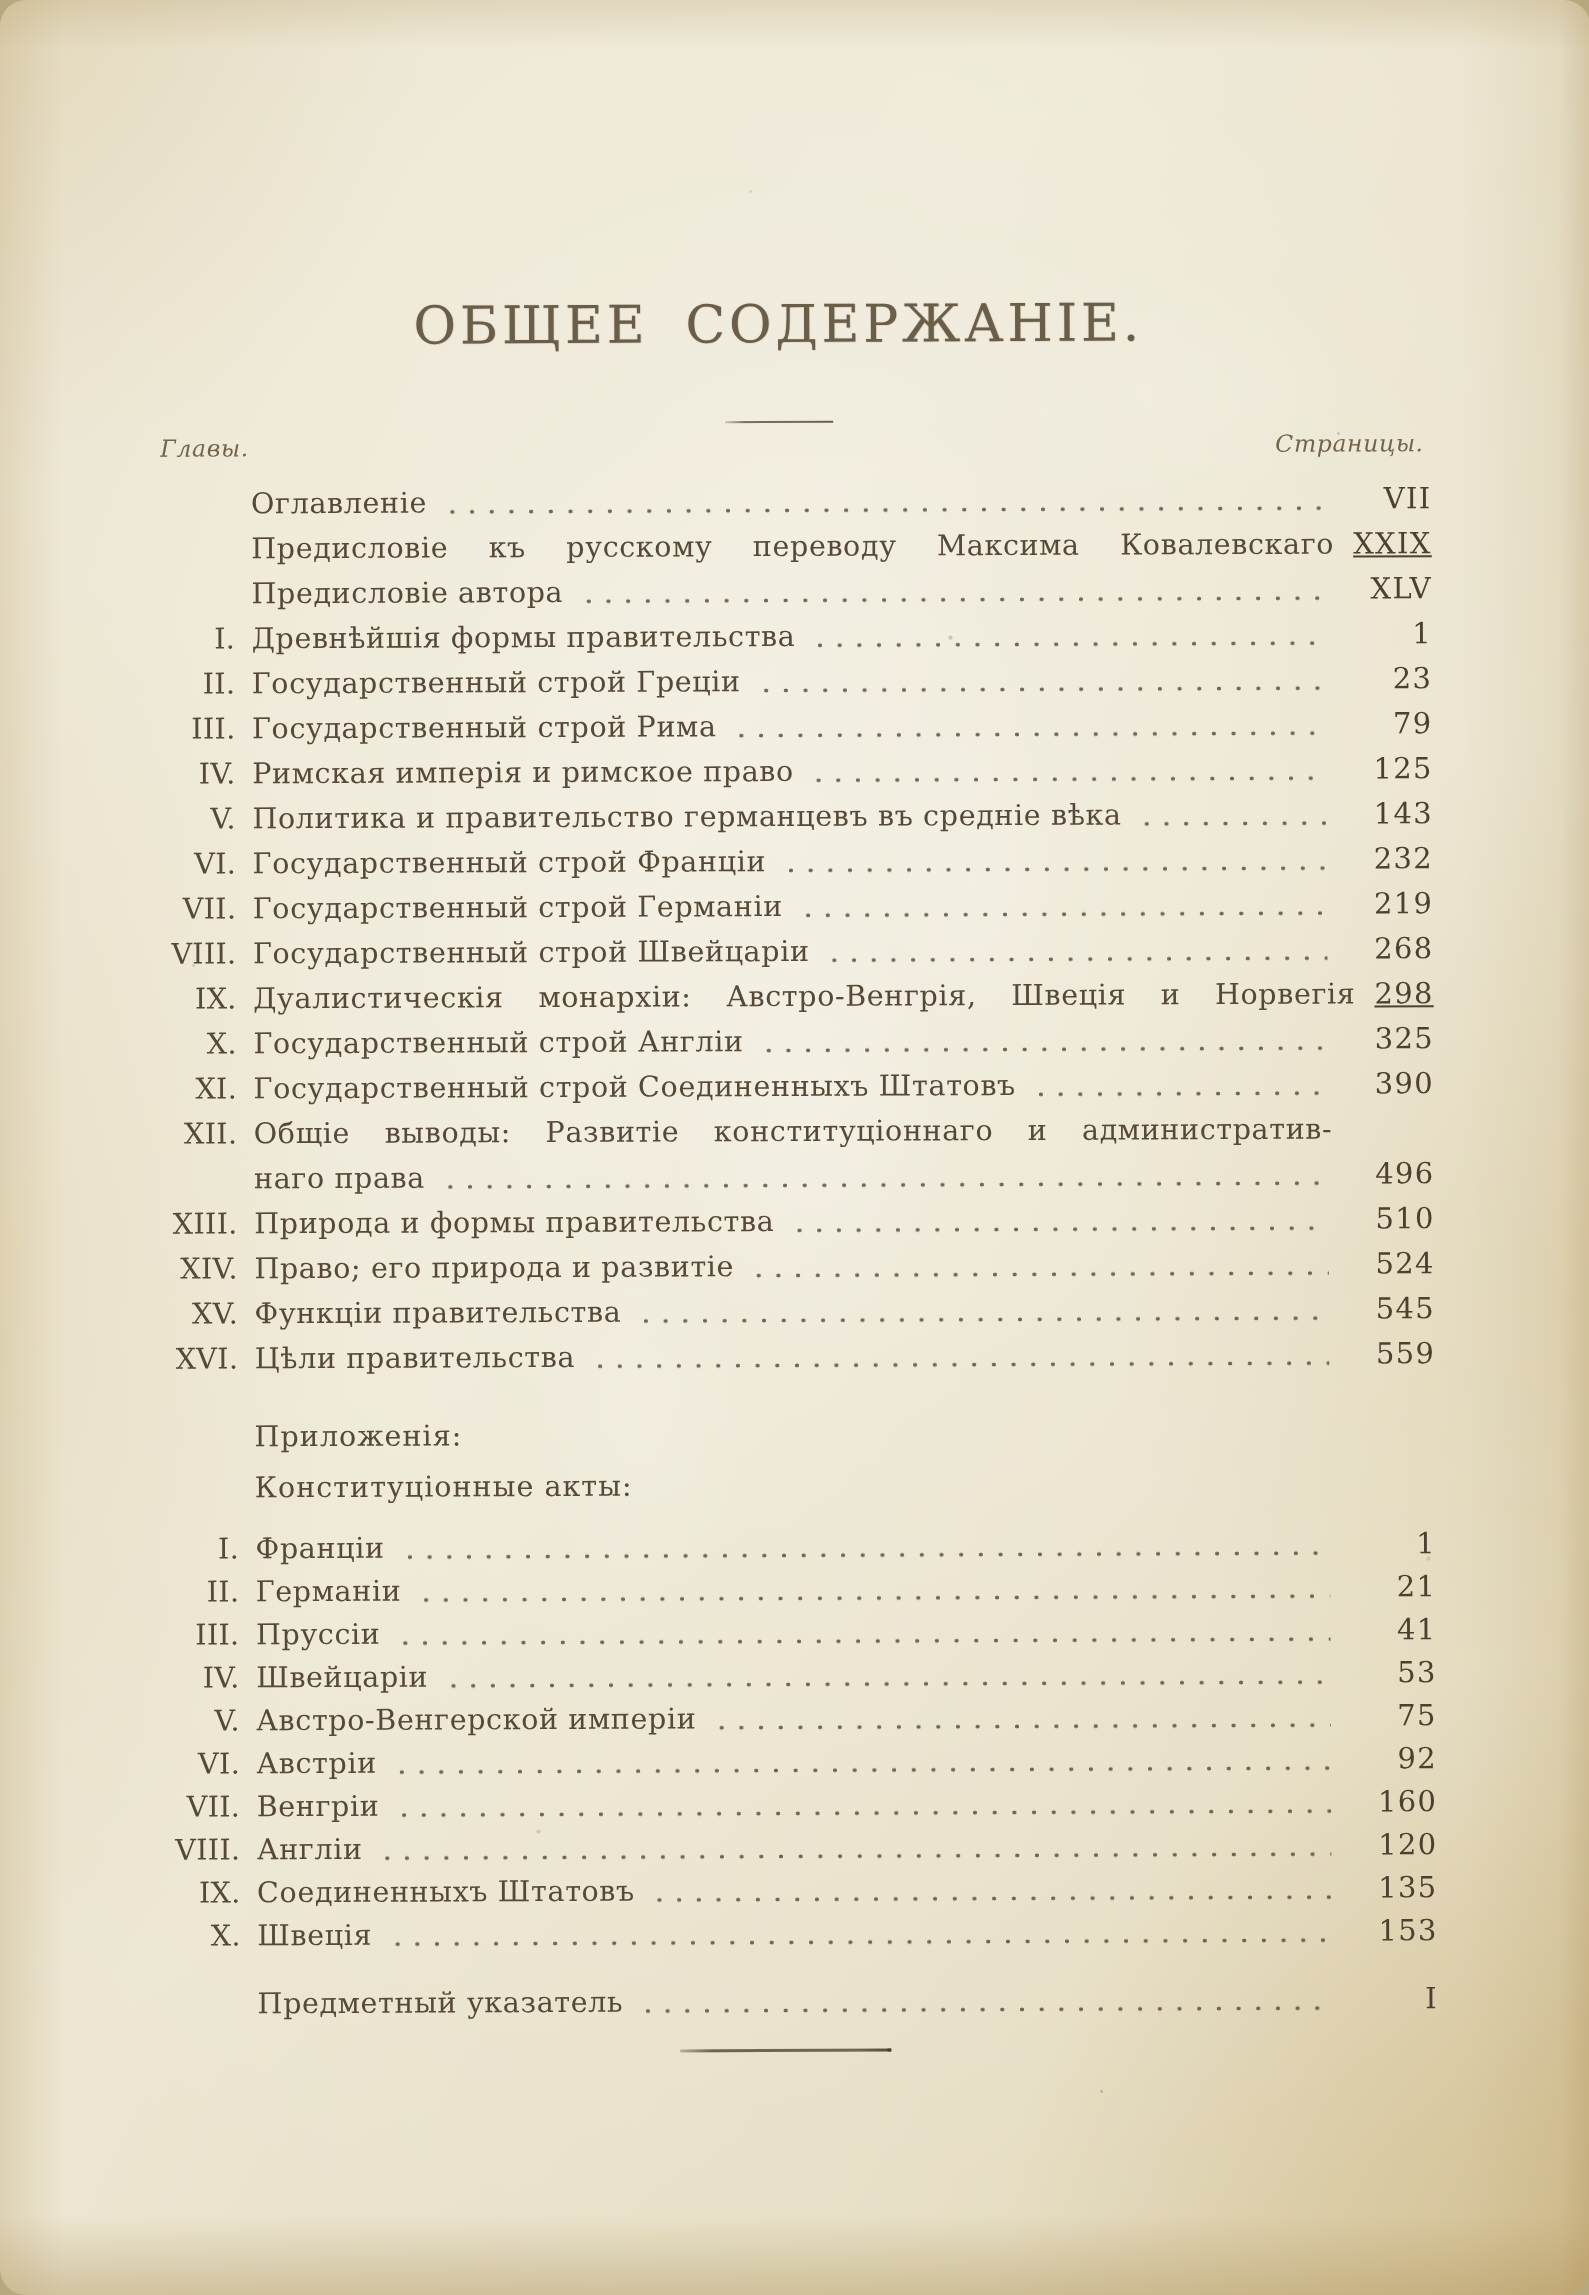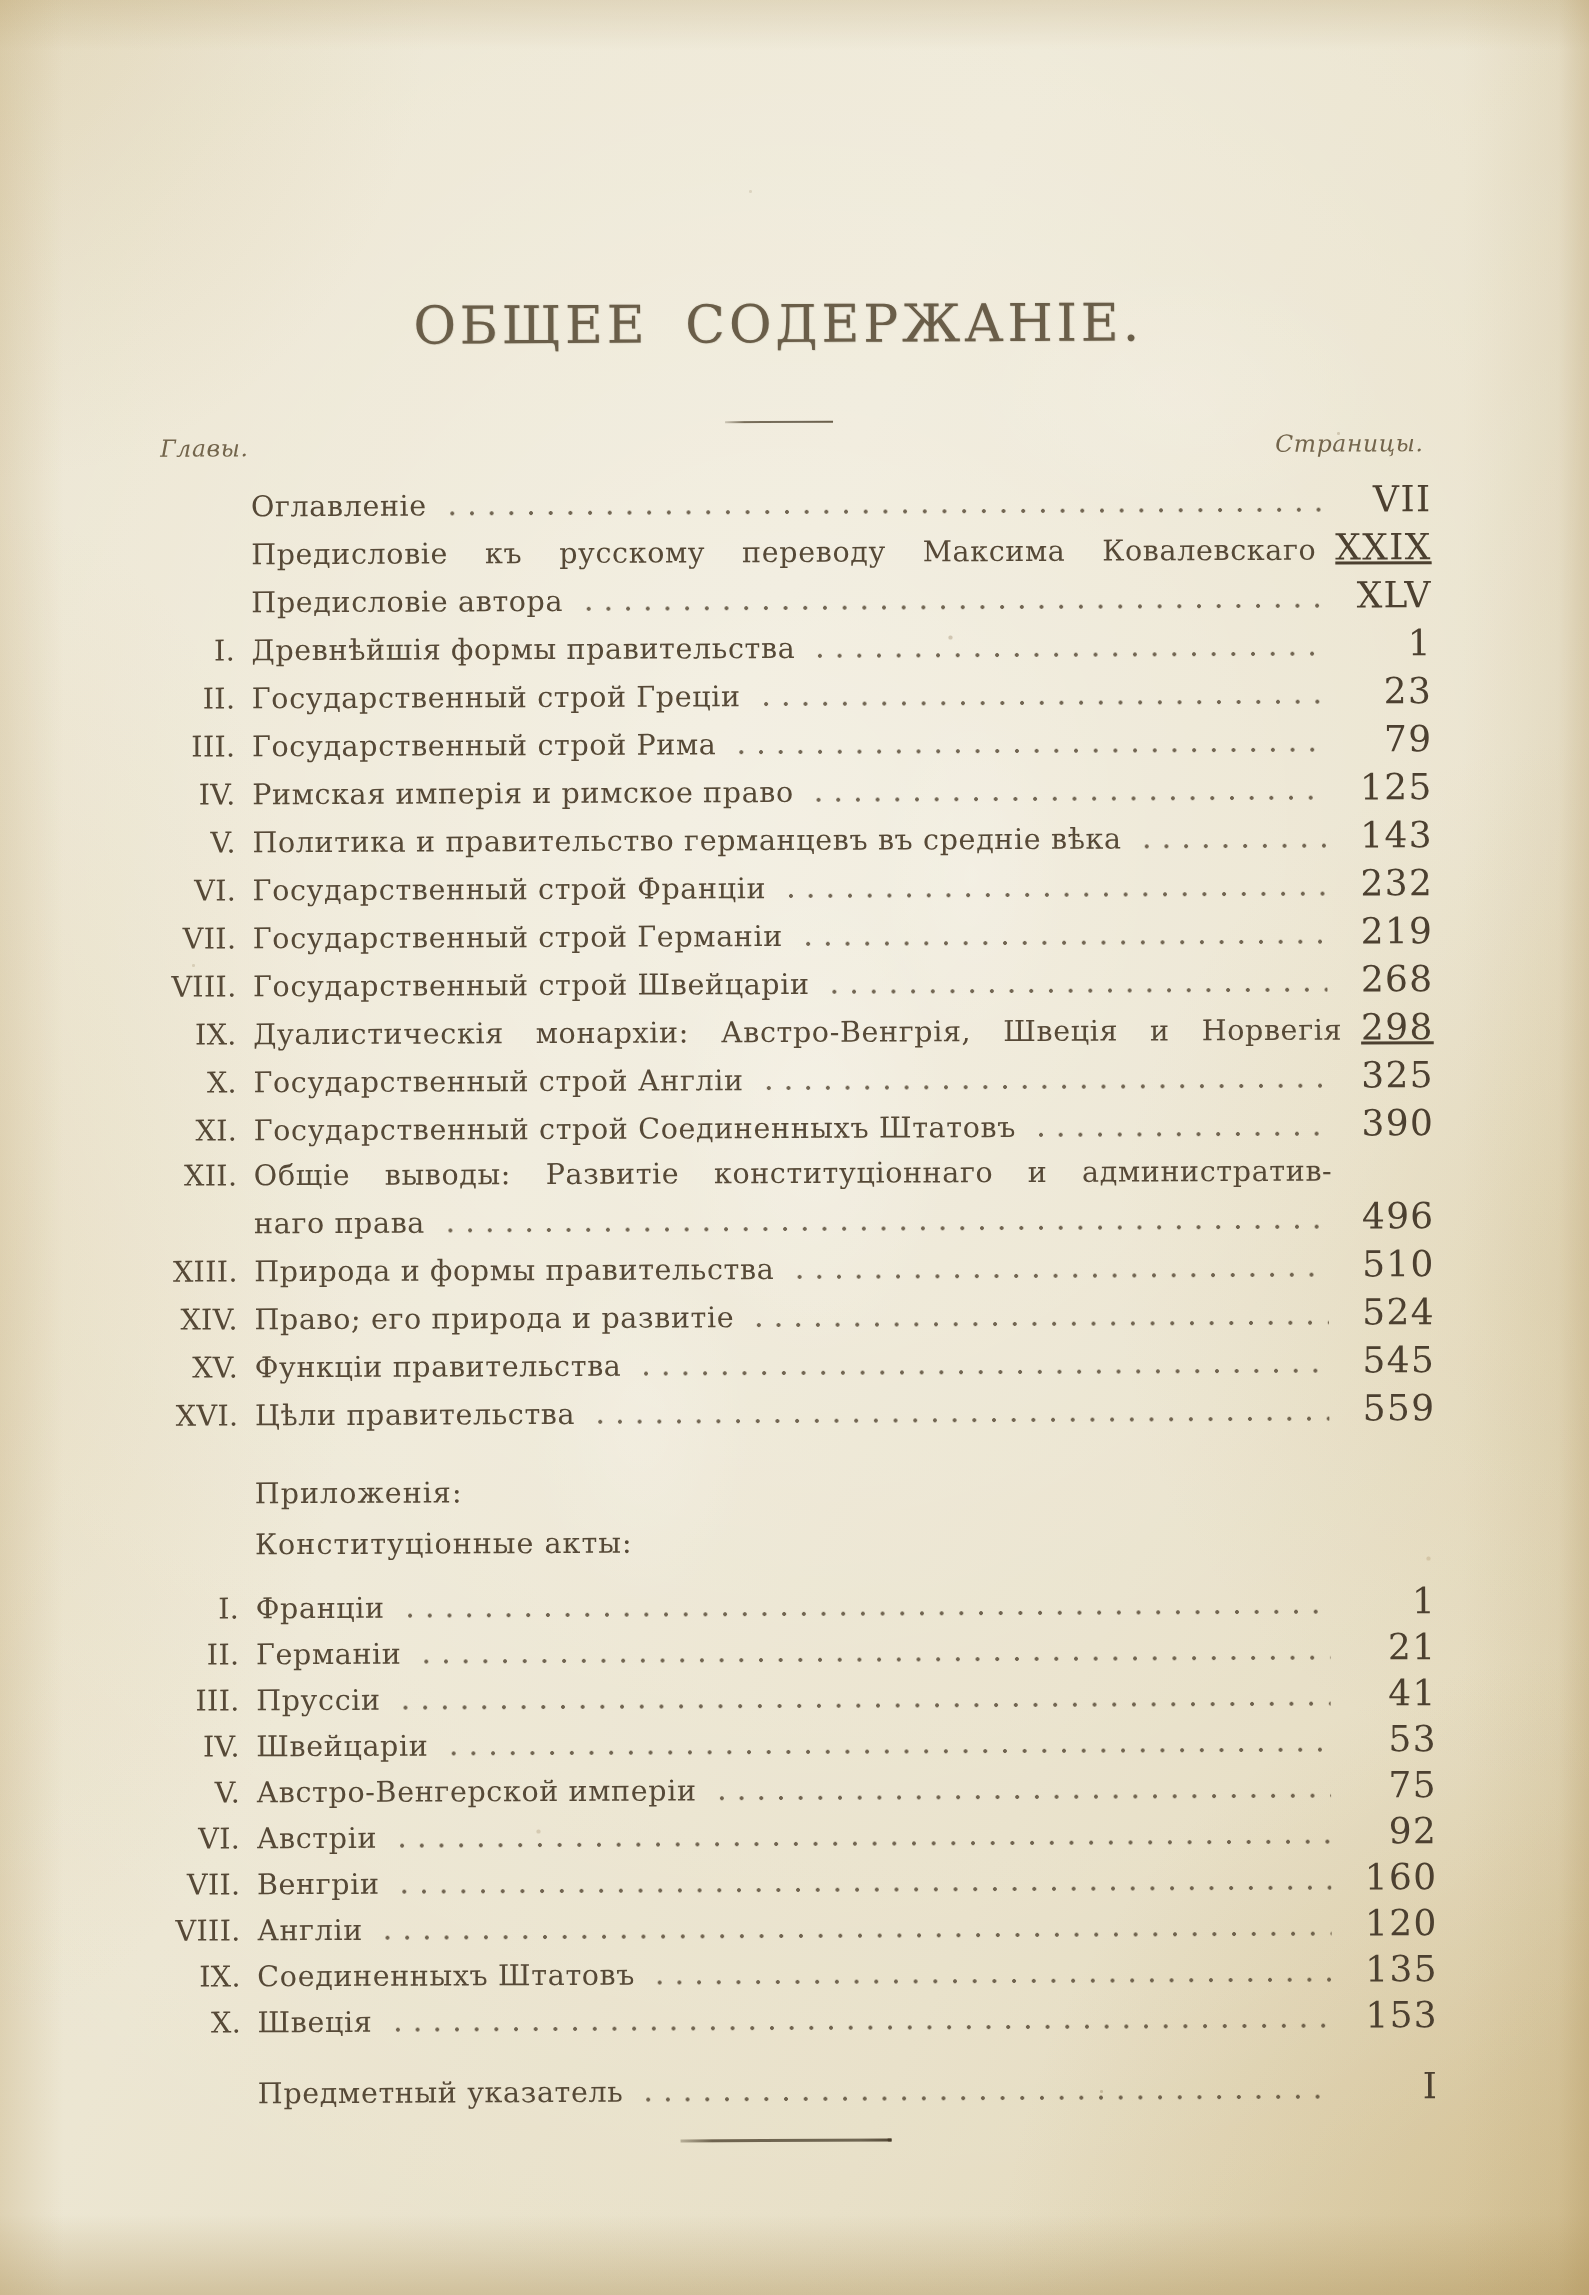--- a/index.html
+++ b/index.html
@@ -15,20 +15,21 @@
       linear-gradient(270deg, rgba(176,148,92,.42) 0%, rgba(176,148,92,.14) 2%, rgba(176,148,92,0) 8%),
       linear-gradient(180deg, rgba(186,162,110,.34) 0%, rgba(186,162,110,0) 2.2%),
       linear-gradient(0deg,   rgba(172,144,86,.40) 0%, rgba(172,144,86,0) 3.5%),
       radial-gradient(60% 45% at 100% 100%, rgba(188,156,92,.38), rgba(188,156,92,0) 62%),
       radial-gradient(50% 38% at 100% 55%,  rgba(196,170,104,.20), rgba(196,170,104,0) 60%),
       radial-gradient(45% 35% at 0% 0%,     rgba(196,172,116,.26), rgba(196,172,116,0) 60%),
       radial-gradient(40% 60% at 0% 55%,    rgba(205,180,120,.20), rgba(205,180,120,0) 55%),
       linear-gradient(115deg, #eae3cd 0%, #ece6d2 40%, #e7dfc6 70%, #e0d4b2 100%);
     font-family:"DejaVu Serif","Liberation Serif",serif;
     color:#564937;
+    border-radius:26px;
   }
   .sheen{position:absolute;inset:0;pointer-events:none;
     background:
       radial-gradient(203px 355px at 813px 1117px, rgba(255,255,255,.20), rgba(255,255,255,0) 70%),
       radial-gradient(165px 273px at 641px 1422px, rgba(255,255,255,.16), rgba(255,255,255,0) 70%),
       radial-gradient(146px 254px at 971px 876px, rgba(255,255,255,.15), rgba(255,255,255,0) 70%),
       radial-gradient(317px 190px at 1174px  394px, rgba(255,255,255,.12), rgba(255,255,255,0) 70%);
   }
   .specks{position:absolute;left:0;top:0;width:2.5px;height:2.5px;border-radius:50%;
     background:rgba(120,95,60,.0);pointer-events:none;
@@ -78,21 +79,21 @@
   .toc-appendix .row{line-height:43px;}
   .num{flex:0 0 108px;text-align:right;white-space:nowrap;}
   .label{margin-left:16.5px;white-space:nowrap;letter-spacing:0.6px;}
   .leader{
     flex:1 1 auto;align-self:stretch;margin:0 11.4px 0 15.2px;
     background-image:radial-gradient(circle, rgba(86,72,52,.82) 1.7px, rgba(86,72,52,0) 2.2px);
     background-size:19.7px 100%;
     background-position:0 9.5px;
     background-repeat:repeat-x;
   }
-  .page{flex:0 0 auto;min-width:95px;text-align:right;font-size:36px;letter-spacing:1.3px;color:#4c4030;}
+  .page{flex:0 0 auto;min-width:95px;text-align:right;font-size:29px;letter-spacing:1.3px;color:#4c4030;}
   .row.fill .label{flex:1 1 auto;white-space:normal;text-align:justify;text-align-last:justify;}
   .row.fill .page{min-width:0;margin-left:19px;text-decoration:underline;}
   .row.no-page .label{margin-right:102px;}
   .section-head{
     margin-left:124px;font-size:28.6px;line-height:45px;letter-spacing:1px;
   }
   .section-head.first{margin-top:33px;}
   .section-head.second{margin-top:6.3px;}
   .toc-appendix{margin-top:16.5px;}
   .toc-index{margin-top:24px;}

